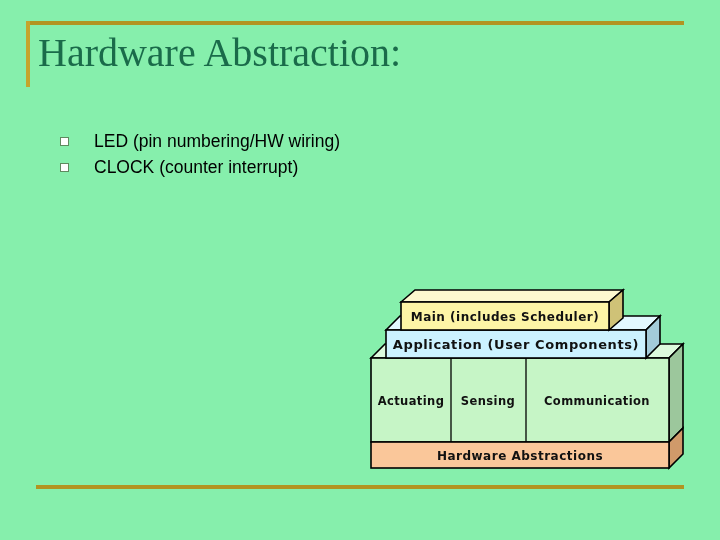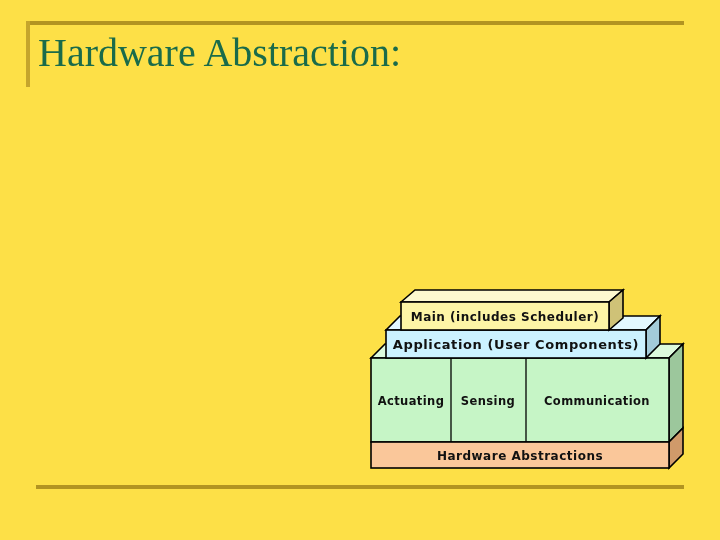--- a/index.html
+++ b/index.html
@@ -12,21 +12,21 @@
     height: 540px;
     position: relative;
     overflow: hidden;
     font-family: "Liberation Sans", sans-serif;
   }
 
   
   #slide {
     position: absolute;
     inset: 0;
-    background: #fde047;
+    background: #86efac;
   }
   .rule-top {
     position: absolute;
     left: 26px;
     top: 21px;
     width: 658px;
     height: 4px;
     background: #b29421;
   }
   .rule-left {
@@ -120,21 +120,29 @@
 <div id="slide">
 
   <div class="rule-top"></div>
   <div class="rule-left"></div>
   <div class="rule-bottom"></div>
 
   <div id="page-title">Hardware Abstraction:</div>
 
   <div id="bullet-list">
 
+    <div class="bullet-row">
+      <span class="bullet-marker"></span>
+      <span class="bullet-text">LED (pin numbering/HW wiring)</span>
+    </div>
 
+    <div class="bullet-row">
+      <span class="bullet-marker"></span>
+      <span class="bullet-text">CLOCK (counter interrupt)</span>
+    </div>
 
 
 
 
   </div>
 
   <div id="layer-diagram">
     <svg width="360" height="195" viewBox="0 0 360 195" xmlns="http://www.w3.org/2000/svg">
 
       <polygon points="8,70 22,56 320,56 306,70" fill="#ddfadd" class="dg-stroke"></polygon>

